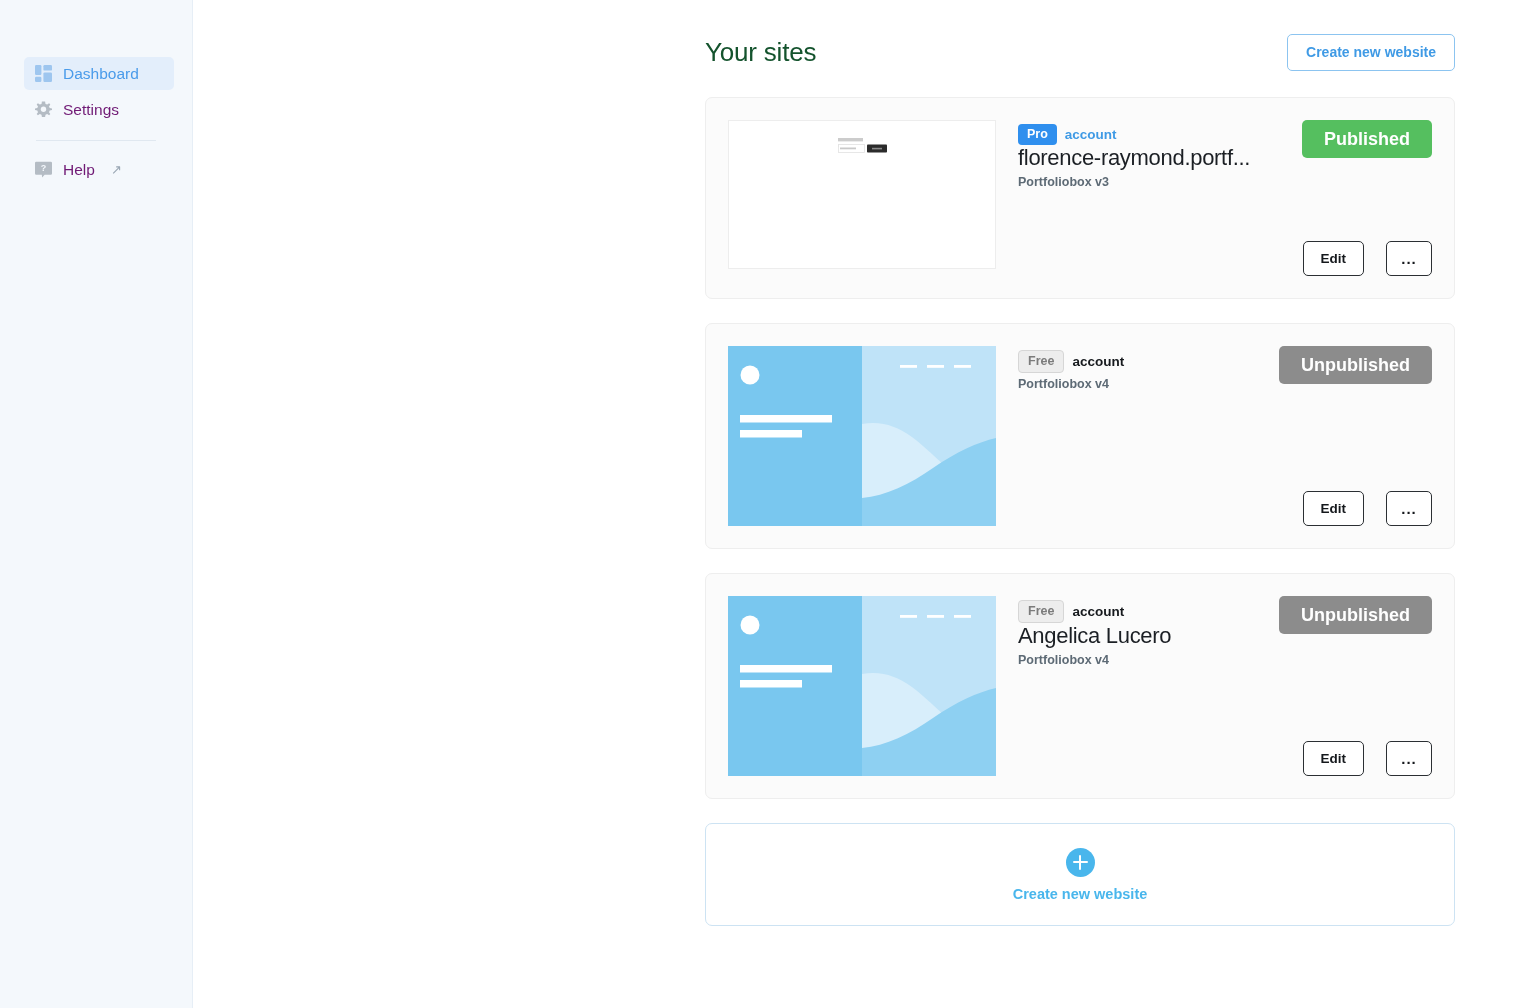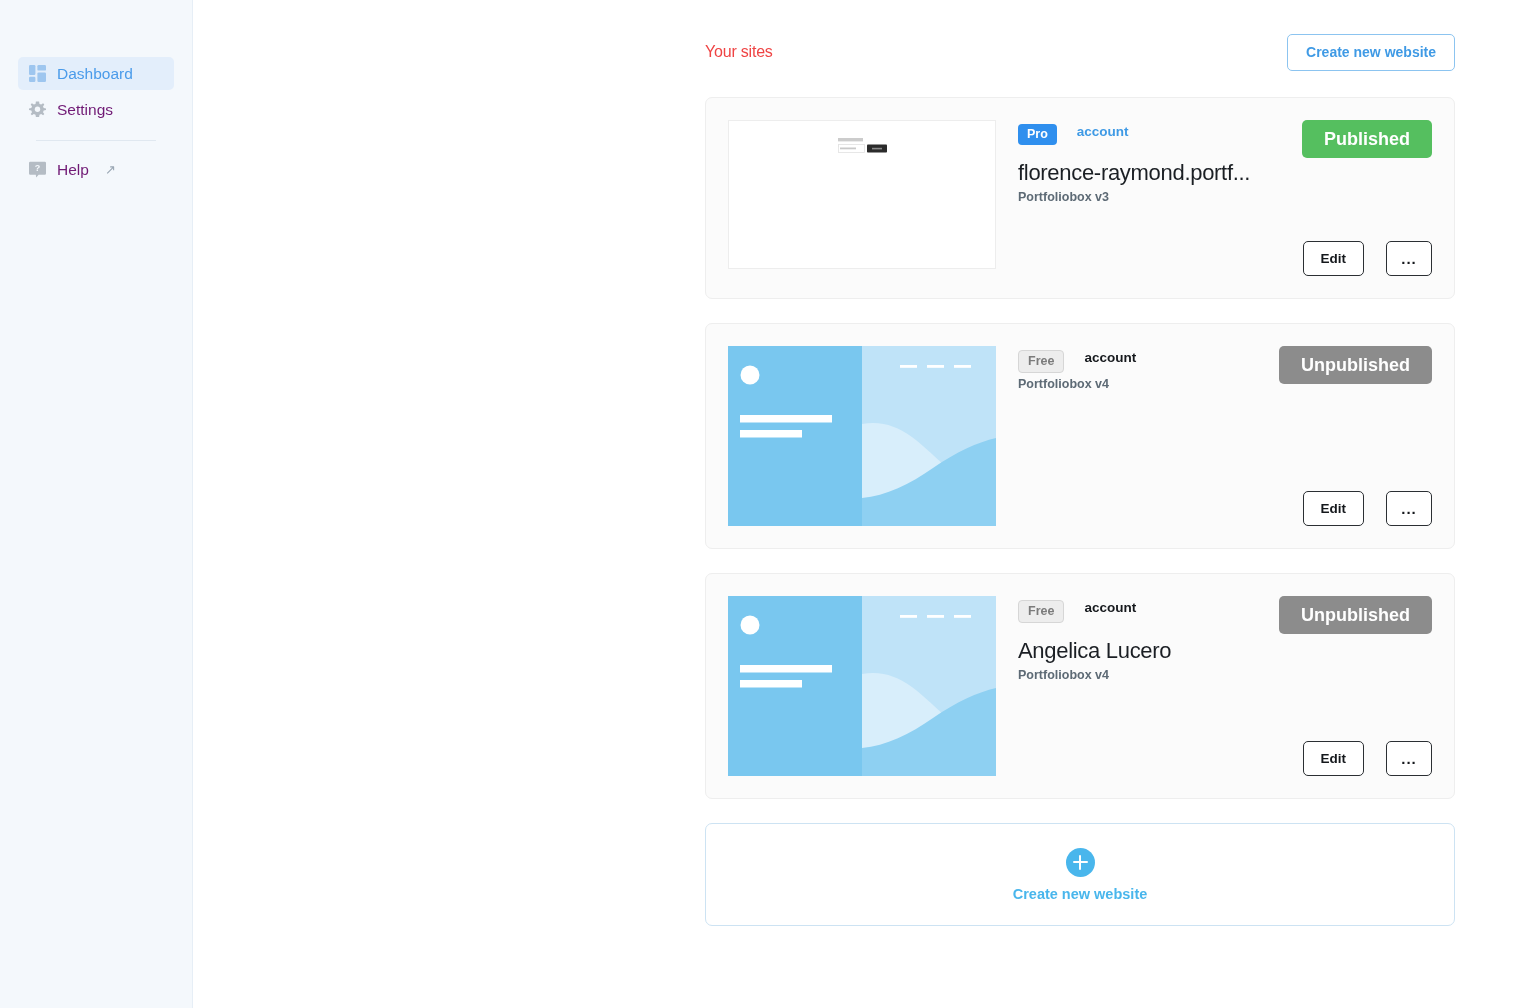--- a/index.html
+++ b/index.html
@@ -27,20 +27,21 @@
   .logo-text {
     font-size: 21px; font-weight: bold; color: #101418;
     letter-spacing: -0.4px;
   }
   .nav { margin-top: 57px; padding: 0 18px; }
   .nav-item {
     display: flex; align-items: center; gap: 11px;
     height: 33px; padding: 0 11px;
     border-radius: 5px; cursor: pointer;
     margin-bottom: 3px;
+    margin-left: 6px;
   }
   .nav-item.active { background: #e3eefb; }
   .nav-label { font-size: 15.5px; color: #701a75; }
   .nav-item.active .nav-label { color: #4a9bea; }
   .ico { width: 17px; height: 17px; flex: 0 0 17px; display:block; }
 
   .nav-sep {
     margin: 14px 18px 0 18px;
     border-top: 1px solid #e0e8f0;
     height: 1px;
@@ -78,21 +79,21 @@
     overflow: hidden;
     position: relative;
   }
   .content { width: 750px; margin-left: 512px; padding-top: 30px; }
 
   .page-head {
     display: flex; align-items: center; justify-content: space-between;
     height: 44px; margin-bottom: 23px;
   }
   .page-title {
-    font-size: 16px; color: #ef4444; font-weight: normal;
+    font-size: 26px; color: #14532d; font-weight: normal;
     letter-spacing: -0.2px;
   }
   .create-top-btn {
     height: 37px; padding: 0 18px;
     background: #fff; border: 1px solid #8cc4f0;
     border-radius: 5px; color: #3f9ae5;
     font-size: 14px; font-weight: bold;
     font-family: "Liberation Sans", sans-serif;
     cursor: pointer; white-space: nowrap;
   }
@@ -114,35 +115,35 @@
     background: #fff;
     overflow: hidden;
     position: relative;
   }
   .thumb.tall { height: 180px; }
   .thumb svg { display: block; width: 100%; height: 100%; }
 
   .card-info {
     flex: 1; padding-left: 22px; position: relative;
   }
-  .acct-row { display: flex; align-items: flex-start; gap: 20px; margin-top: 4px; }
+  .acct-row { display: flex; align-items: center; gap: 8px; margin-top: 4px; }
   .badge {
     font-size: 12.5px; font-weight: bold;
     padding: 3px 9px; border-radius: 4px;
     line-height: 1.2;
   }
   .badge.pro { background: #2f8fee; color: #fff; }
   .badge.free { background: #ededed; color: #7b7b7b; border: 1px solid #d6d6d6; }
   .acct-word { font-size: 13.5px; font-weight: bold; }
   .acct-word.pro { color: #3f9ae5; }
   .acct-word.free { color: #16191d; }
 
   .site-name {
     font-size: 22px; color: #1b1f24; font-weight: normal;
-    margin-top: 15px; letter-spacing: -0.3px;
+    letter-spacing: -0.3px;
     white-space: nowrap;
   }
   .site-version {
     font-size: 12.5px; color: #5d6a75; font-weight: bold;
     margin-top: 4px;
   }
 
   .status-pill {
     position: absolute; top: 0; right: 0;
     height: 38px; padding: 0 22px;

